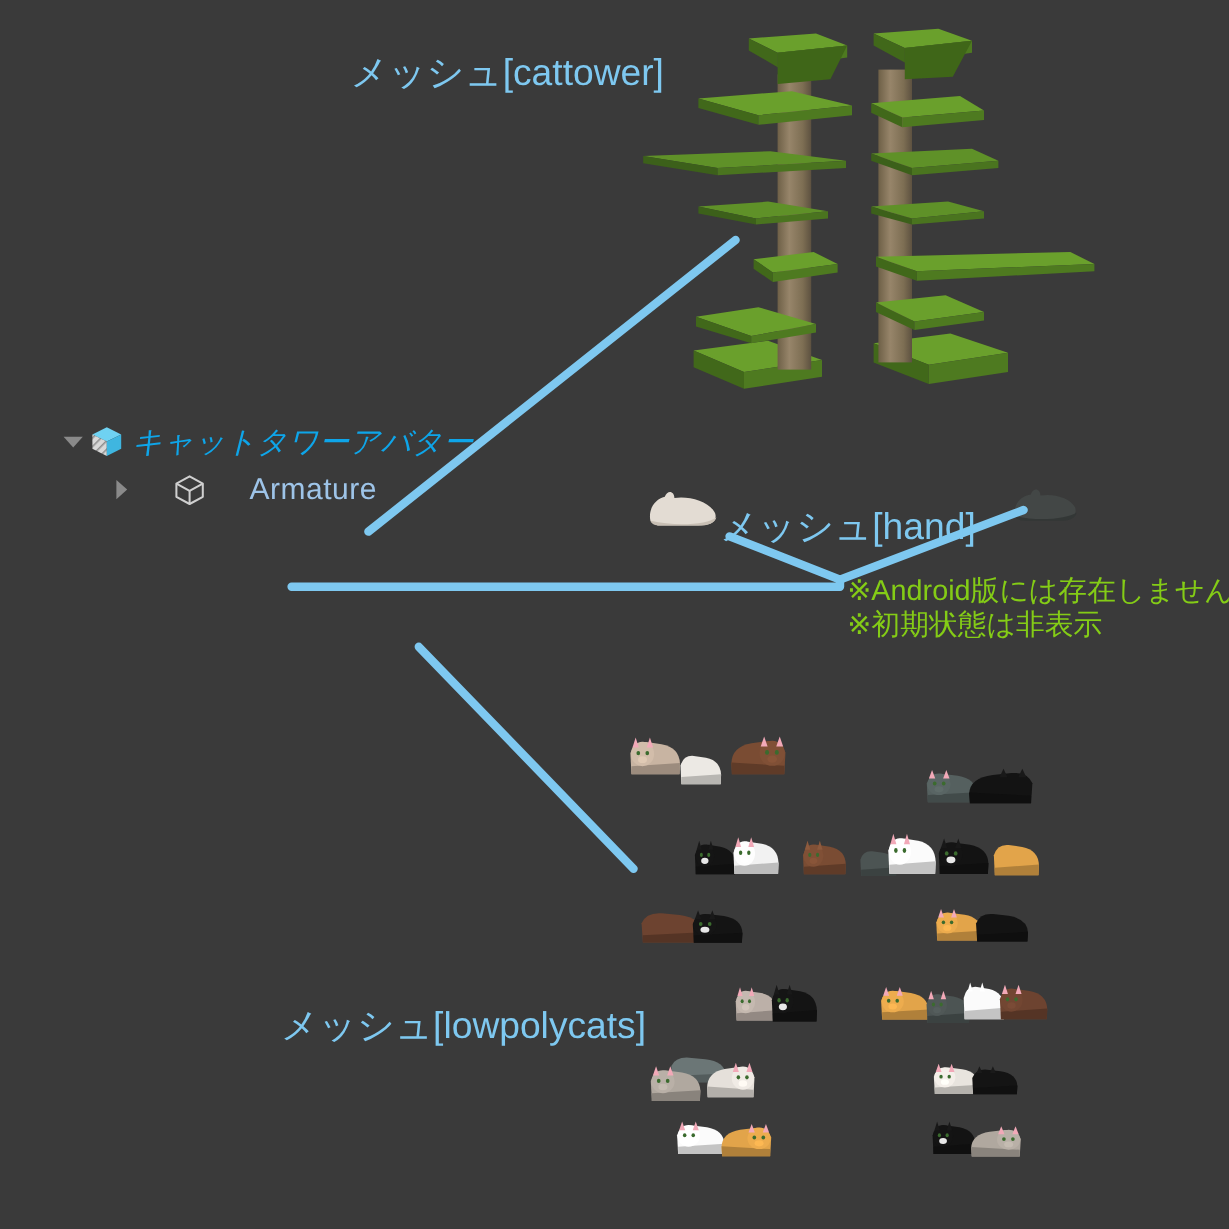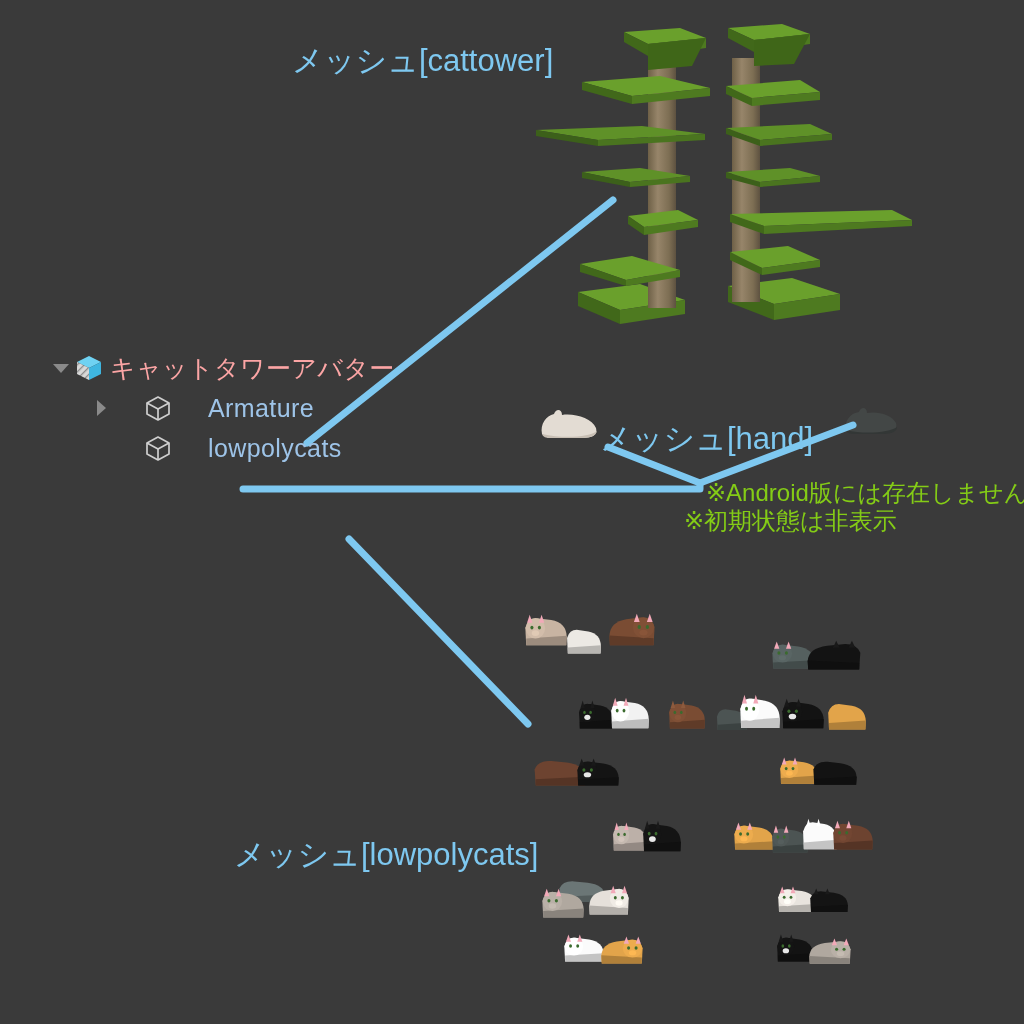--- a/index.html
+++ b/index.html
@@ -26,21 +26,21 @@
   #label-lowpolycats{left:234px;top:810px;}
 
   .note{
     position:absolute;
     color:#84cc16;
     font-size:24px;
     white-space:nowrap;
     line-height:28px;
   }
   #note-android{left:706px;top:479px;}
-  #note-hidden{left:684px;top:507px;}
+  #note-hidden{left:706px;top:507px;}
 
   
   #leaders{position:absolute;left:0;top:0;width:1024px;height:1024px;}
 
   
   #hierarchy{
     position:absolute;left:50px;top:348px;
     width:330px;
   }
   .row{
@@ -66,21 +66,21 @@
     border-left:9px solid #8a8a8a;
   }
   .tri-none{width:16px;height:1px;}
   .ico{flex:0 0 34px;width:34px;height:34px;display:flex;align-items:center;justify-content:center;}
   .lbl{
     font-size:25px;
     color:#9ec4e8;
     padding-left:4px;
     letter-spacing:0.4px;
   }
-  .row.root .lbl{color:#fca5a5;font-size:25px;}
+  .row.root .lbl{color:#0ea5e9;font-size:25px;font-style:italic;}
   .row.dim .lbl{color:#5f7f9e;}
   .row.dim .ico{opacity:.45;}
   .indent1{margin-left:40px;gap:29px;}
 
   
   #cattower{position:absolute;left:520px;top:14px;width:400px;height:340px;}
   
   .handmesh{position:absolute;}
   
   .cat{position:absolute;}
@@ -611,33 +611,20 @@
           <polygon points="15,4 26,10 26,21 15,27 4,21 4,10"></polygon>
           <polyline points="4,10 15,16 26,10"></polyline>
             <line x1="15" y1="16" x2="15" y2="27"></line>
         </svg>
       </span>
       <span class="lbl">Armature</span>
     </div>
 
 
 
-    <div class="row indent1">
-      <span class="tw">
-        <span class="tri-none"></span>
-      </span>
-      <span class="ico">
-        <svg width="30" height="30" viewBox="0 0 30 30" fill="none" stroke="#cfcfcf" stroke-width="1.7" stroke-linejoin="round">
-          <polygon points="15,4 26,10 26,21 15,27 4,21 4,10"></polygon>
-          <polyline points="4,10 15,16 26,10"></polyline>
-            <line x1="15" y1="16" x2="15" y2="27"></line>
-        </svg>
-      </span>
-      <span class="lbl">lowpolycats</span>
-    </div>
   </div>
 
   <div class="anno" id="label-cattower">メッシュ[cattower]</div>
   <div class="anno" id="label-hand">メッシュ[hand]</div>
   <div class="anno" id="label-lowpolycats">メッシュ[lowpolycats]</div>
 
   <div class="note" id="note-android">※Android版には存在しません</div>
   <div class="note" id="note-hidden">※初期状態は非表示</div>
 
 </div>

